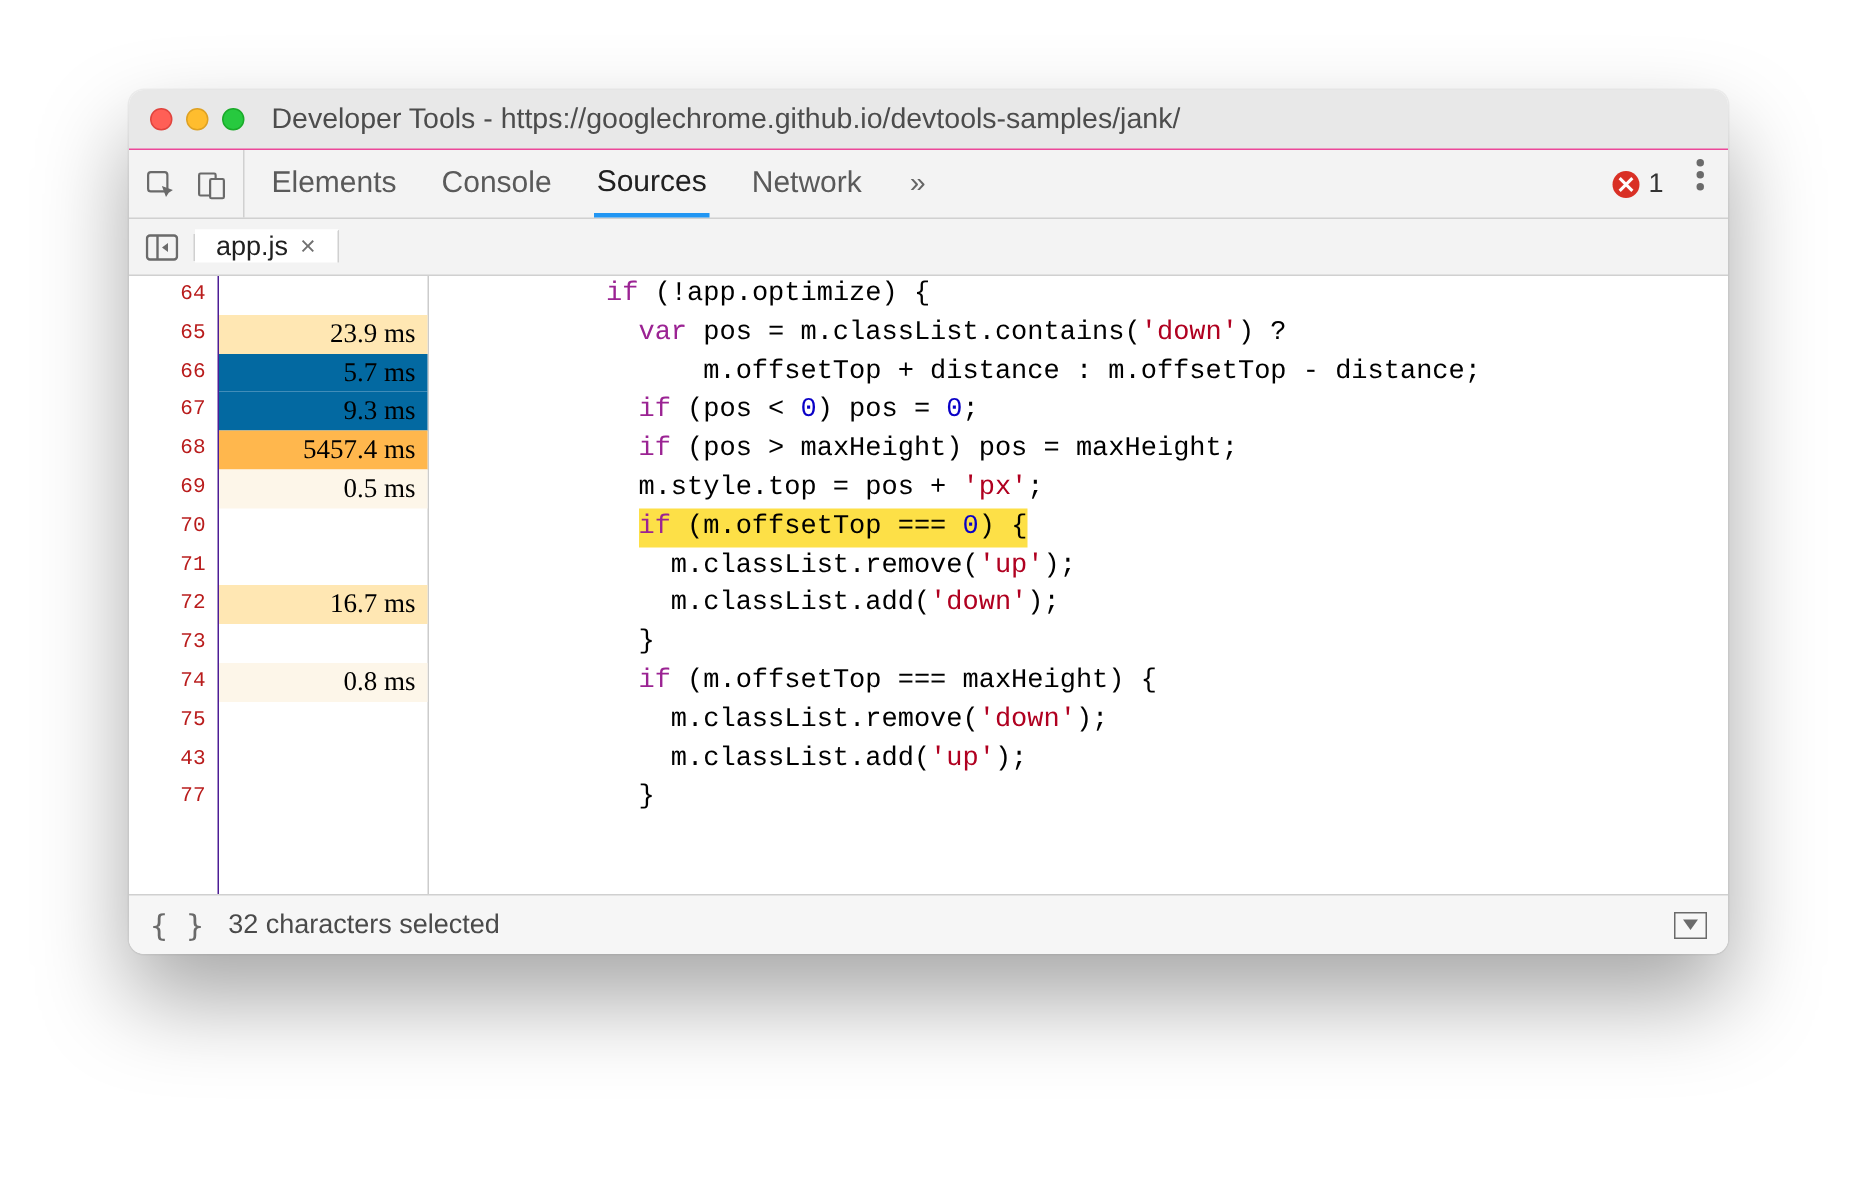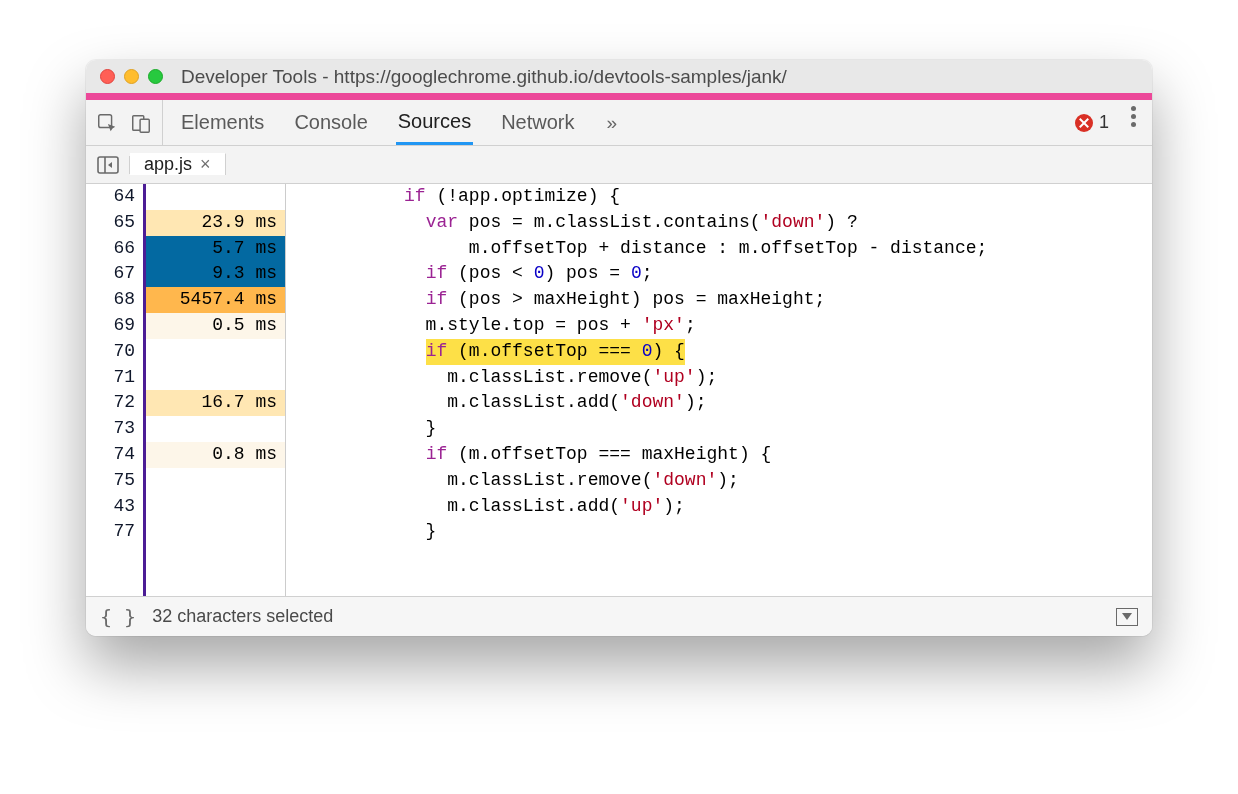--- a/index.html
+++ b/index.html
@@ -20,21 +20,21 @@
     background: #fff;
     border-radius: 10px;
     box-shadow: 0 30px 60px rgba(0,0,0,0.35), 0 0 0 1px rgba(0,0,0,0.05);
     overflow: hidden;
     display: flex;
     flex-direction: column;
   }
   .titlebar {
     height: 40px;
     background: #e8e8e8;
-    border-bottom: 7px solid #ec4899;
+    border-bottom: 1px solid #ec4899;
     display: flex;
     align-items: center;
     padding: 0 14px;
     gap: 8px;
     text-align: right;
   }
   .traffic { display: flex; gap: 9px; margin-right: 10px; }
   .dot { width: 15px; height: 15px; border-radius: 50%; }
   .red { background: #ff5f56; border: 1px solid #e0443e; }
   .yellow { background: #ffbd2e; border: 1px solid #dea123; }
@@ -81,26 +81,26 @@
     border-right:1px solid #d0d0d0;
     display:flex; align-items:center; gap:8px;
     padding:0 14px;
     font-size:18px; color:#202020;
     border-top:1px solid #fff;
     margin-top:-1px;
   }
   .closex { color:#707070; font-size:18px; cursor:pointer; }
 
   .editor { flex:1; display:flex; overflow:hidden; background:#fff; }
-  .gutter { width:60px; text-align:right; color:#0f172a;
-    font-family: Menlo, Monaco, "Courier New", monospace; font-size:18px;
-    border-right:3px solid #4c1d95; padding-top:0;
+  .gutter { width:60px; text-align:right; color:#b91c1c;
+    font-family: Menlo, Monaco, "Courier New", monospace; font-size:14px;
+    border-right:1px solid #4c1d95; padding-top:0;
   }
   .profcol { width:140px; text-align:right;
-    font-family: Liberation Mono, monospace; font-size:18px;
+    font-family: Liberation Serif, serif; font-size:18px;
     border-right:1px solid #ccc;
   }
   .code {
     flex:1;
     font-family: Menlo, Monaco, "Courier New", monospace; font-size:18px;
     color:#000; white-space:pre; overflow:hidden;
   }
   .row { height:25.8px; line-height:25.8px; }
   .gutter .row { padding-right:8px; }
   .profcol .row { padding-right:8px; }

